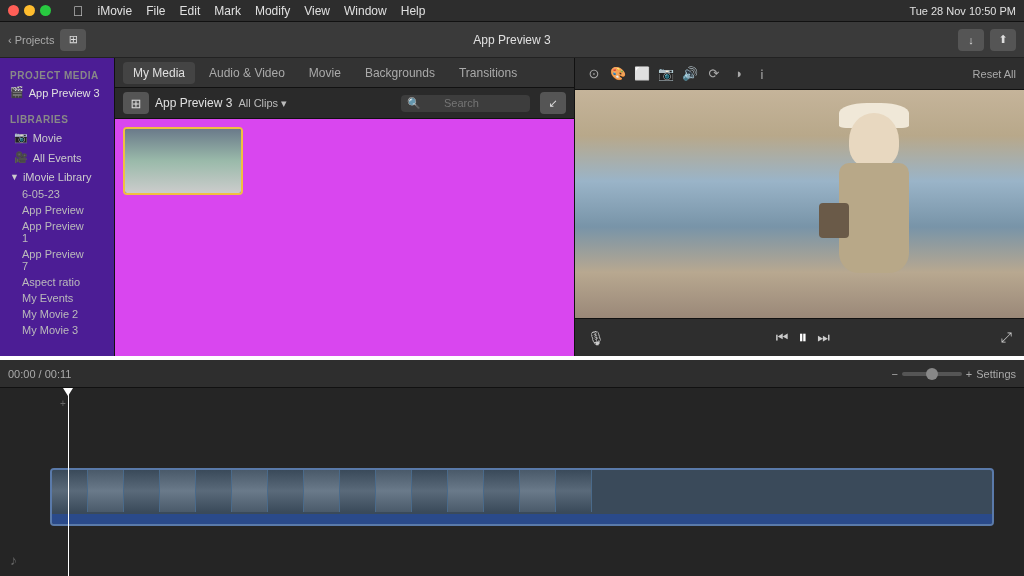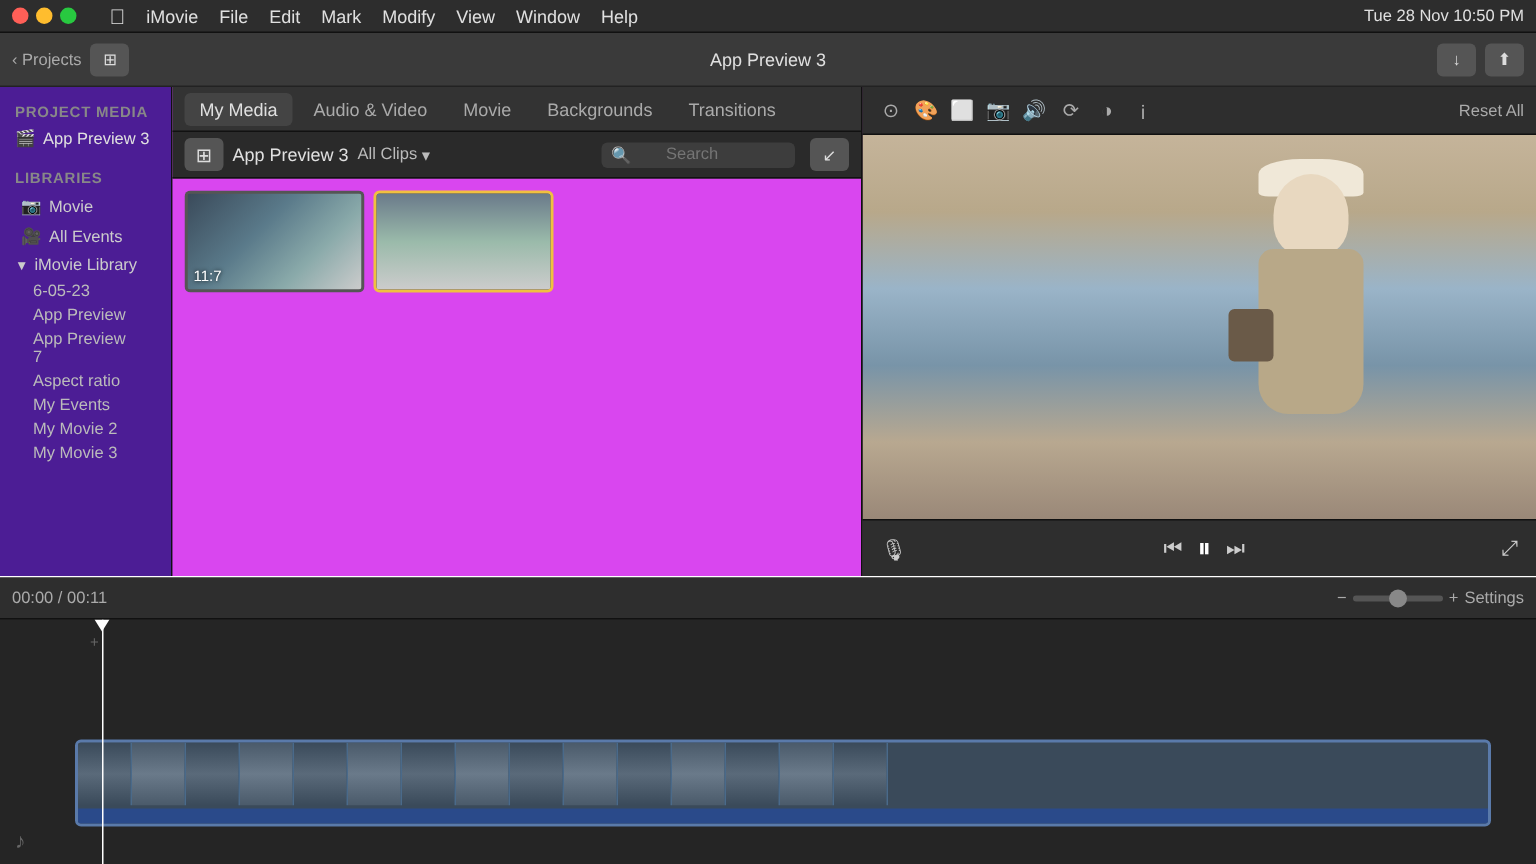--- a/index.html
+++ b/index.html
@@ -377,23 +377,23 @@
       cursor: pointer;
     }
     .ctrl-play {
       font-size: 18px;
       color: #fff;
     }
     .ctrl-spacer { flex: 1; }
 
     
     #timeline {
-      height: 192px;
+      height: 220px;
       background: #252525;
-      border-top: 1px solid #ffffff;
+      border-top: 4px solid #ffffff;
       display: flex;
       flex-direction: column;
     }
     #timeline-header {
       height: 28px;
       background: #2e2e2e;
       border-bottom: 1px solid #111;
       display: flex;
       align-items: center;
       padding: 0 8px;
@@ -555,20 +555,21 @@
         <div class="sidebar-item">
           <span>🎥</span>
           <span>All Events</span>
         </div>
         <div class="sidebar-library-header">
           <span style="font-size:9px;">▼</span>
           <span>iMovie Library</span>
         </div>
         <div class="sidebar-sub-item">6-05-23</div>
         <div class="sidebar-sub-item">App Preview</div>
+        <div class="sidebar-sub-item">App Preview 1</div>
         <div class="sidebar-sub-item">App Preview 7</div>
         <div class="sidebar-sub-item">Aspect ratio</div>
         <div class="sidebar-sub-item">My Events</div>
         <div class="sidebar-sub-item">My Movie 2</div>
         <div class="sidebar-sub-item">My Movie 3</div>
       </div>
     </div>
 
     <div id="media-panel">
 
@@ -588,24 +589,20 @@
           <span>▾</span>
         </div>
         <div class="search-box">
           <span class="search-icon">🔍</span>
           <input type="text" placeholder="Search" style="">
         </div>
         <div class="toolbar-btn" style="margin-left:4px;">↙</div>
       </div>
 
       <div id="clip-grid">
-        <div class="clip-thumb">
-          <div class="clip-thumb-inner clip-img-1"></div>
-          <span class="clip-duration">11:7</span>
-        </div>
         <div class="clip-thumb selected">
           <div class="clip-thumb-inner clip-img-2"></div>
         </div>
       </div>
     </div>
 
     <div id="preview-panel">
 
       <div id="preview-tools">
         <div class="preview-tool-group">

